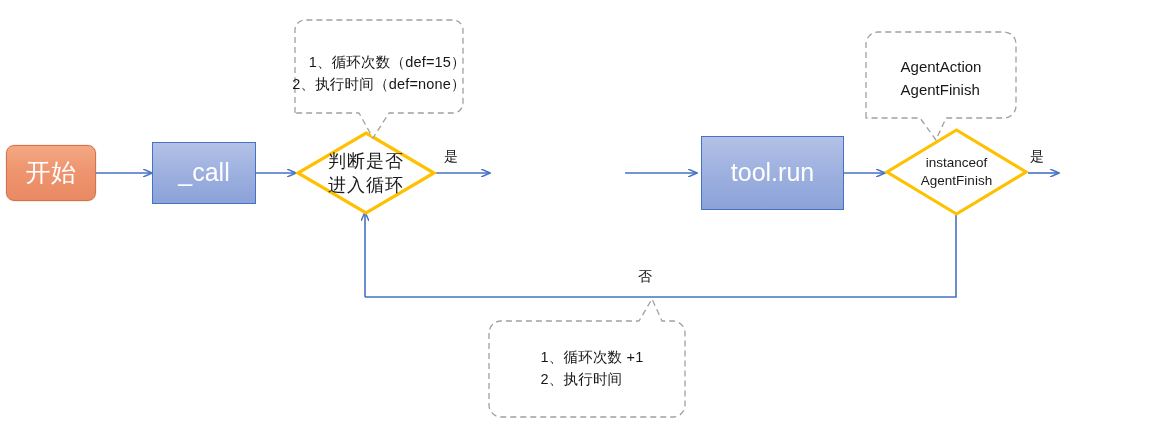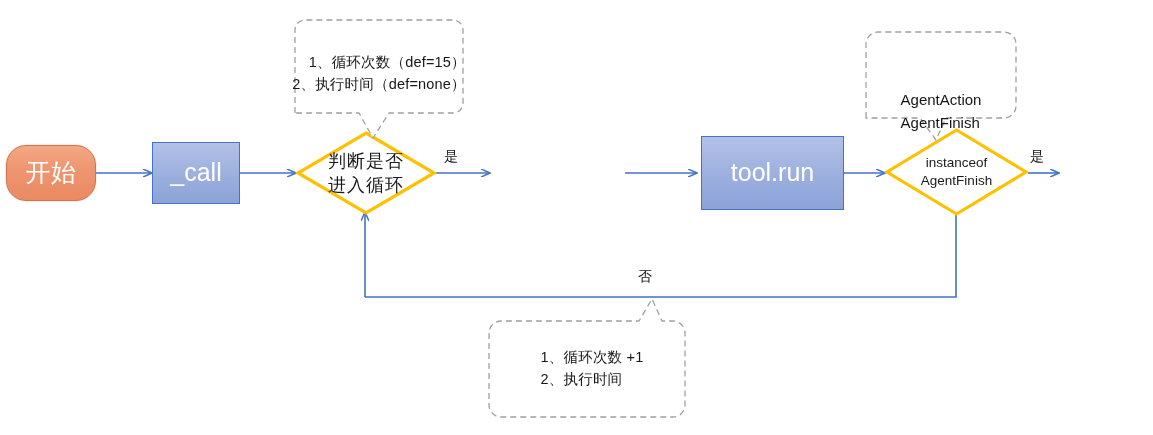--- a/index.html
+++ b/index.html
@@ -28,21 +28,21 @@
     position: absolute;
     box-sizing: border-box;
     display: flex;
     align-items: center;
     justify-content: center;
     text-align: center;
     line-height: 1.18;
   }
   
   .term {
-    border-radius: 20px;
+    border-radius: 8px;
     border: 1.4px solid #D2734A;
     background: linear-gradient(180deg, #F3A883 0%, #EE9570 45%, #E98A62 100%);
     color: #FFFFFF;
     font-size: 25px;
     letter-spacing: 0.5px;
     box-shadow: 0 0 0 0.5px rgba(210,115,74,0.25);
   }
   
   .proc {
     border: 1.6px solid #4472C4;
@@ -143,21 +143,21 @@
     <g stroke="#4472C4" stroke-width="1.6" fill="none">
 
       <path d="M956,208 L956,297 L365,297"></path>
     </g>
   </svg>
 
   <div class="node term" style="left:6px; top:145px; width:90px; height:56px;">
     <span>开始</span>
   </div>
 
-  <div class="node proc" style="left:152px; top:142px; width:88px; height:62px;">
+  <div class="node proc" style="left:152px; top:142px; width:104px; height:62px;">
     <span>_call</span>
   </div>
 
   <div class="node dec cjk" style="left:296px; top:131px; width:140px; height:84px;">
     <svg width="140" height="84" viewBox="0 0 140 84">
       <polygon points="70,2 138,42 70,82 2,42" fill="#ffffff" stroke="#FFC000" stroke-width="3.2"></polygon>
     </svg>
     <span class="dec-label">判断是否
 进入循环</span>
   </div>
@@ -184,21 +184,21 @@
               display:flex; align-items:center; justify-content:center;">
     <svg width="188" height="122" viewBox="0 0 188 122">
       <path d="M10,95 L10,12 A10,10 0 0 1 20,2 L168,2 A10,10 0 0 1 178,12 L178,85
                A10,10 0 0 1 168,95 L104,95 L88,120 L74,95 Z" fill="#ffffff" stroke="#A0A0A0" stroke-width="1.3" stroke-dasharray="6 4" stroke-linejoin="round"></path>
     </svg>
     <span class="callout-text cn" style="transform:translateY(-6px);text-align:right;">1、循环次数（def=15）
 2、执行时间（def=none）</span>
   </div>
 
   <div class="callout" style="left:862px; top:30px; width:158px; height:112px;
-              display:flex; align-items:flex-end; justify-content:center;">
+              display:flex; align-items:center; justify-content:center;">
     <svg width="158" height="112" viewBox="0 0 158 112">
       <path d="M4,88 L4,14 A12,12 0 0 1 16,2 L142,2 A12,12 0 0 1 154,14 L154,76
                A12,12 0 0 1 142,88 L84,88 L74,110 L58,88 Z" fill="#ffffff" stroke="#A0A0A0" stroke-width="1.3" stroke-dasharray="6 4" stroke-linejoin="round"></path>
     </svg>
     <span class="callout-text" style="transform:translateY(-8px);">AgentAction
 AgentFinish</span>
   </div>
 
   <div class="callout" style="left:487px; top:297px; width:210px; height:122px;
               display:flex; align-items:center; justify-content:center;">

